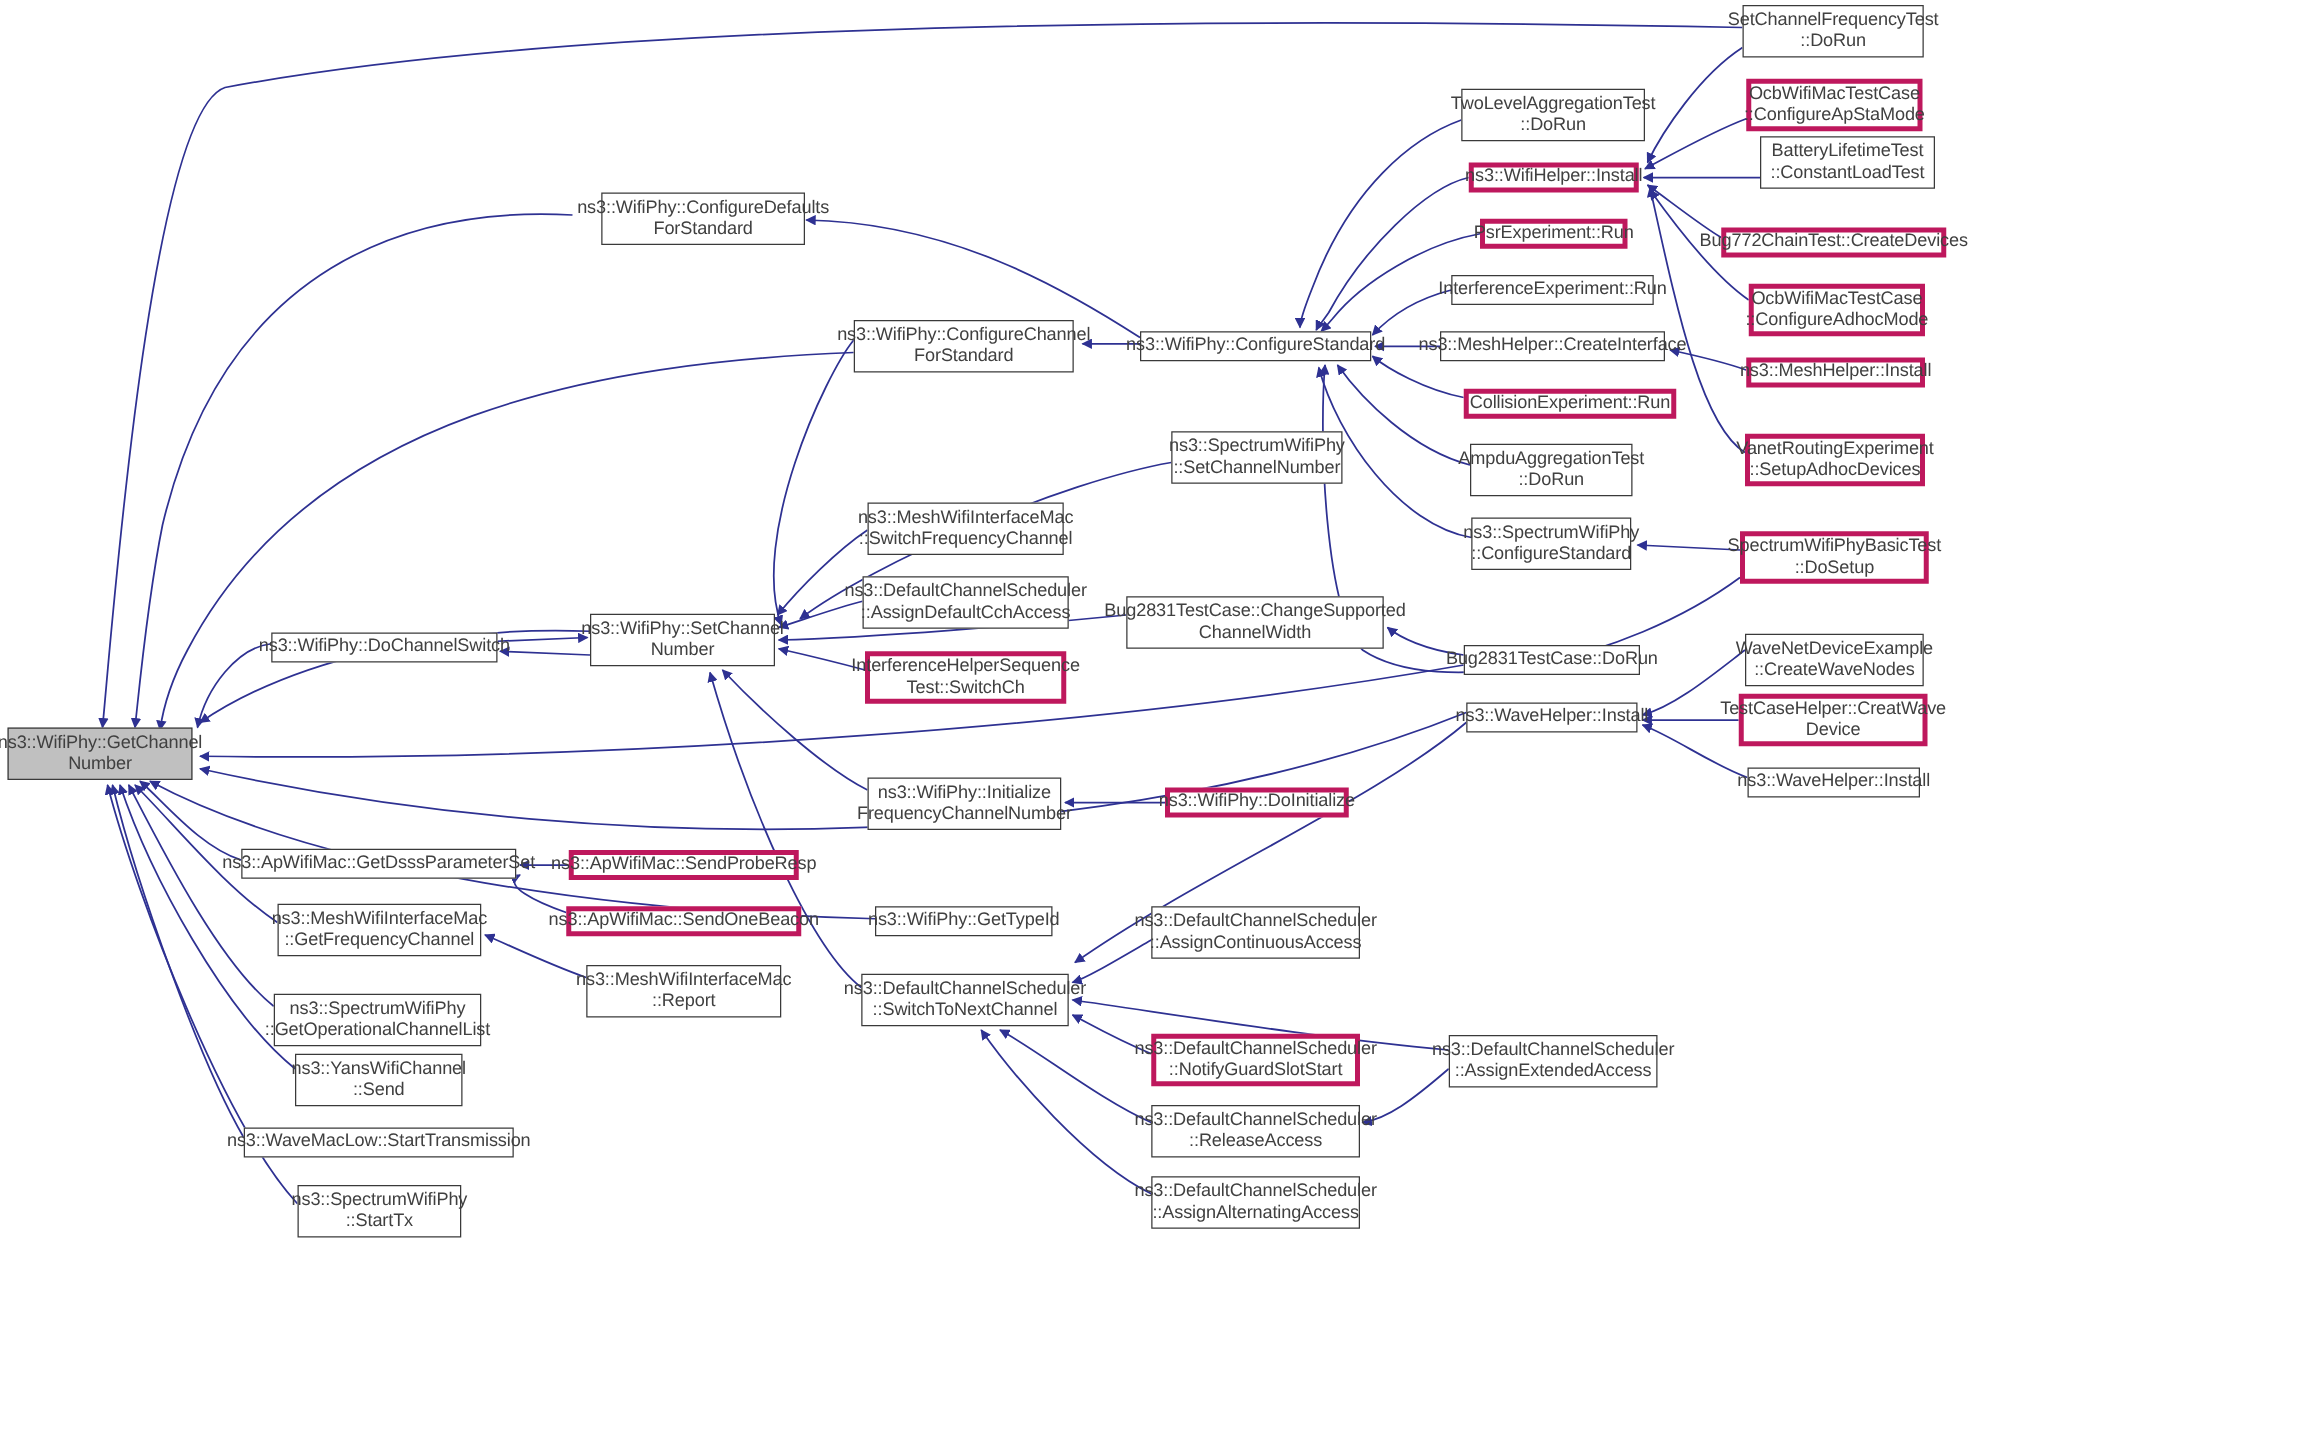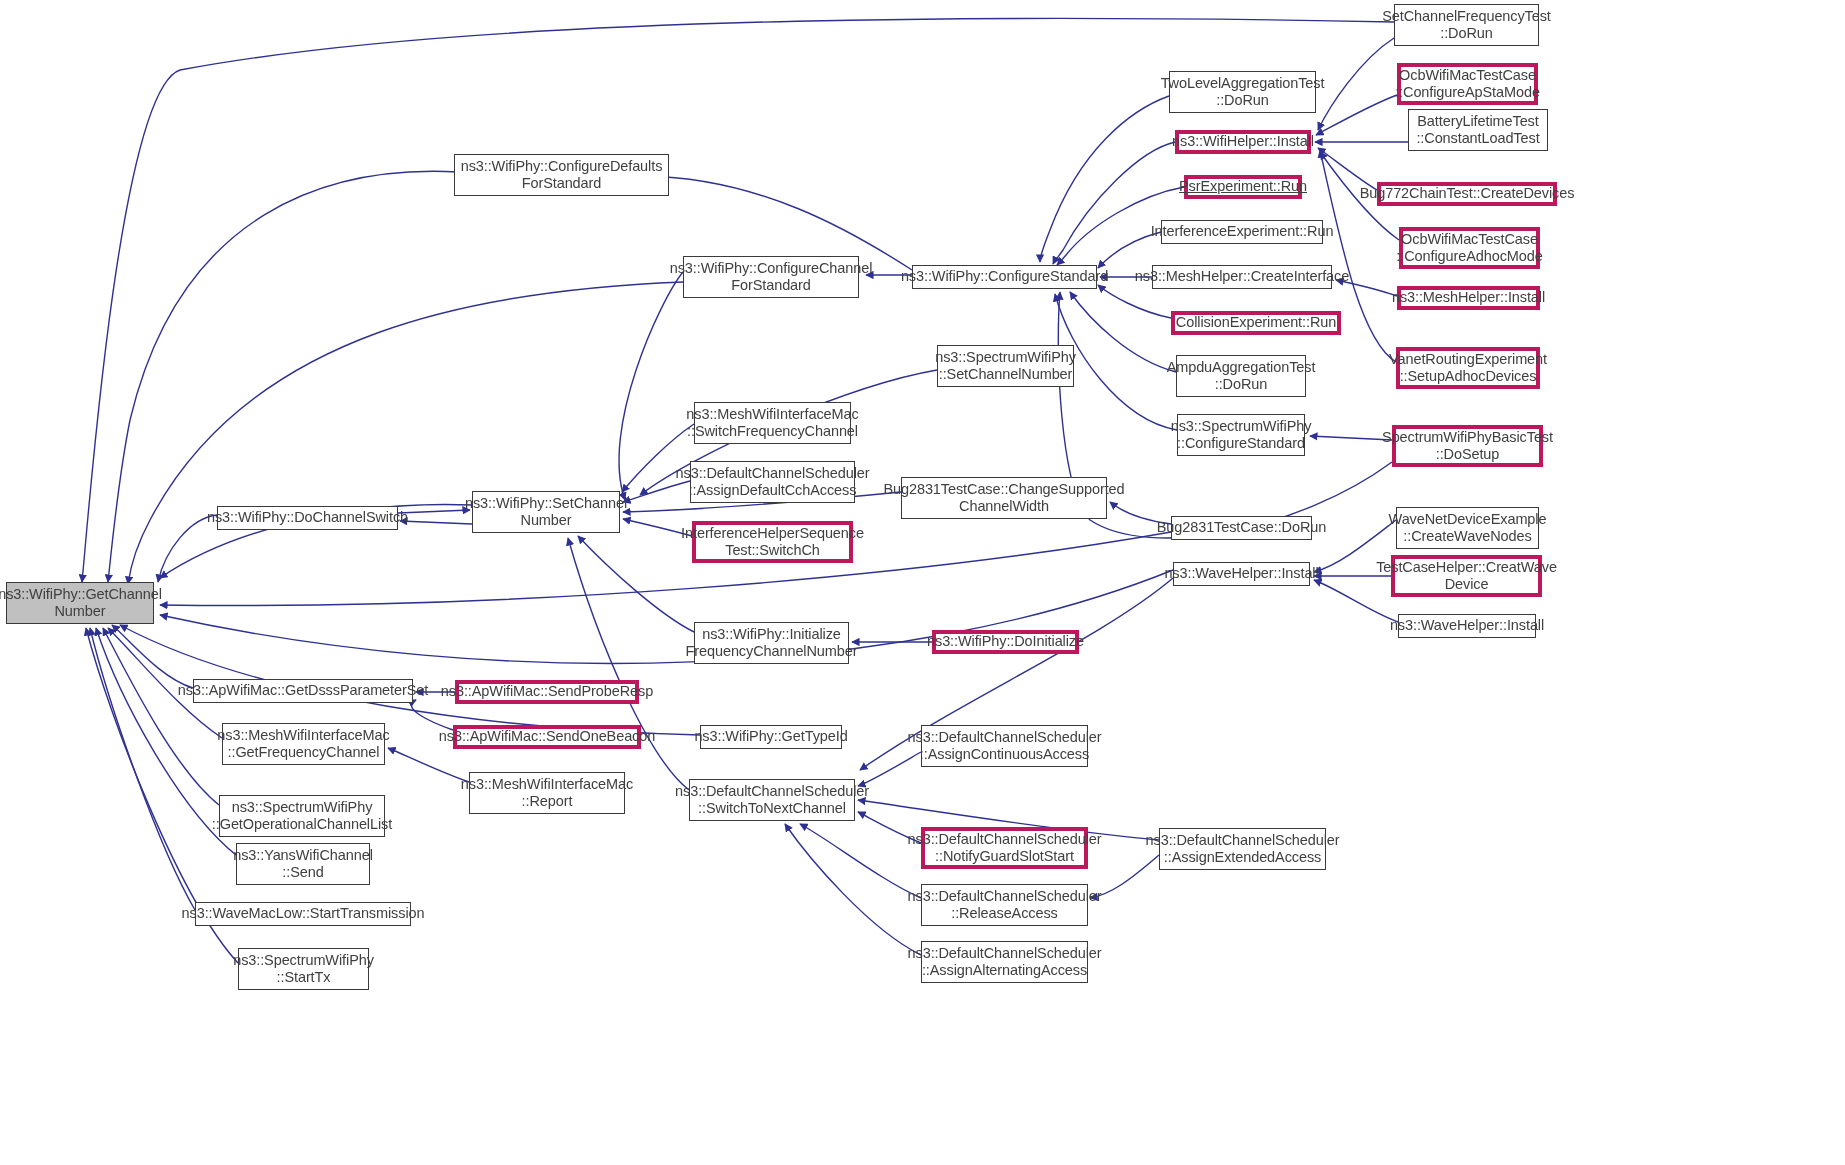--- a/index.html
+++ b/index.html
@@ -126,21 +126,21 @@
       <div class="node" style="left: 193px; top: 679px; width: 220px; height: 24px;">ns3::ApWifiMac::GetDsssParameterSet</div>
       <div class="node" style="left: 222px; top: 723px; width: 163px; height: 42px;">ns3::MeshWifiInterfaceMac
 ::GetFrequencyChannel</div>
       <div class="node" style="left: 219px; top: 795px; width: 166px; height: 42px;">ns3::SpectrumWifiPhy
 ::GetOperationalChannelList</div>
       <div class="node" style="left: 236px; top: 843px; width: 134px; height: 42px;">ns3::YansWifiChannel
 ::Send</div>
       <div class="node" style="left: 195px; top: 902px; width: 216px; height: 24px;">ns3::WaveMacLow::StartTransmission</div>
       <div class="node" style="left: 238px; top: 948px; width: 131px; height: 42px;">ns3::SpectrumWifiPhy
 ::StartTx</div>
-      <div class="node" style="left: 454px; top: 154px; width: 215px; height: 42px;">ns3::WifiPhy::ConfigureDefaults
+      <div class="node" style="left: 481px; top: 154px; width: 163px; height: 42px;">ns3::WifiPhy::ConfigureDefaults
 ForStandard</div>
       <div class="node" style="left: 683px; top: 256px; width: 176px; height: 42px;">ns3::WifiPhy::ConfigureChannel
 ForStandard</div>
       <div class="node" style="left: 472px; top: 491px; width: 148px; height: 42px;">ns3::WifiPhy::SetChannel
 Number</div>
       <div class="node" style="left: 912px; top: 265px; width: 185px; height: 24px;">ns3::WifiPhy::ConfigureStandard</div>
       <div class="node" style="left: 937px; top: 345px; width: 137px; height: 42px;">ns3::SpectrumWifiPhy
 ::SetChannelNumber</div>
       <div class="node" style="left: 694px; top: 402px; width: 157px; height: 42px;">ns3::MeshWifiInterfaceMac
 ::SwitchFrequencyChannel</div>
@@ -166,21 +166,21 @@
 ::NotifyGuardSlotStart</div>
       <div class="node" style="left: 921px; top: 884px; width: 167px; height: 42px;">ns3::DefaultChannelScheduler
 ::ReleaseAccess</div>
       <div class="node" style="left: 921px; top: 941px; width: 167px; height: 42px;">ns3::DefaultChannelScheduler
 ::AssignAlternatingAccess</div>
       <div class="node" style="left: 1159px; top: 828px; width: 167px; height: 42px;">ns3::DefaultChannelScheduler
 ::AssignExtendedAccess</div>
       <div class="node" style="left: 1169px; top: 71px; width: 147px; height: 42px;">TwoLevelAggregationTest
 ::DoRun</div>
       <div class="node red" style="left: 1175px; top: 130px; width: 136px; height: 24px;">ns3::WifiHelper::Install</div>
-      <div class="node red" style="left: 1184px; top: 175px; width: 118px; height: 24px; text-decoration: underline;">PsrExperiment::Run</div>
+      <div class="node red" style="left: 1184px; top: 175px; width: 118px; height: 24px;">PsrExperiment::Run</div>
       <div class="node" style="left: 1161px; top: 220px; width: 162px; height: 24px;">InterferenceExperiment::Run</div>
       <div class="node" style="left: 1152px; top: 265px; width: 180px; height: 24px;">ns3::MeshHelper::CreateInterface</div>
       <div class="node red" style="left: 1171px; top: 311px; width: 170px; height: 24px;">CollisionExperiment::Run</div>
       <div class="node" style="left: 1176px; top: 355px; width: 130px; height: 42px;">AmpduAggregationTest
 ::DoRun</div>
       <div class="node" style="left: 1177px; top: 414px; width: 128px; height: 42px;">ns3::SpectrumWifiPhy
 ::ConfigureStandard</div>
       <div class="node" style="left: 1171px; top: 516px; width: 141px; height: 24px;">Bug2831TestCase::DoRun</div>
       <div class="node" style="left: 1173px; top: 562px; width: 137px; height: 24px;">ns3::WaveHelper::Install</div>
       <div class="node" style="left: 1394px; top: 4px; width: 145px; height: 42px;">SetChannelFrequencyTest

